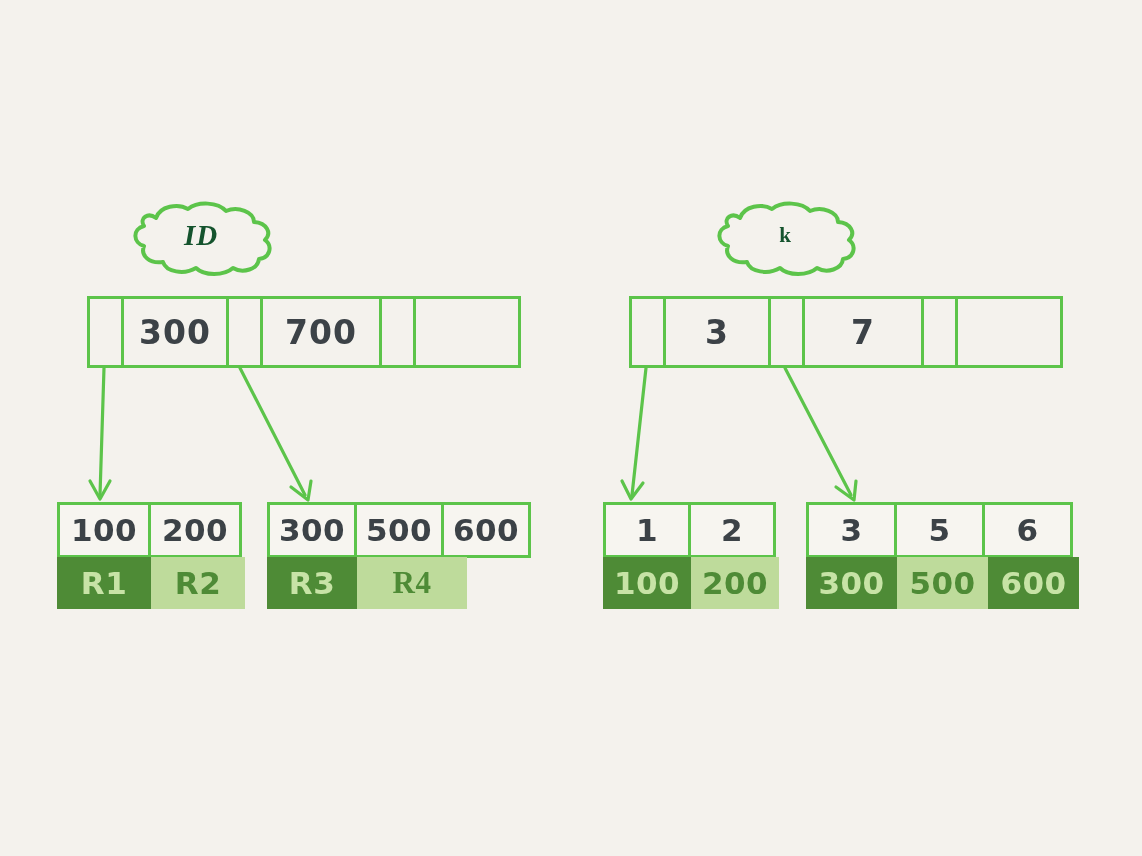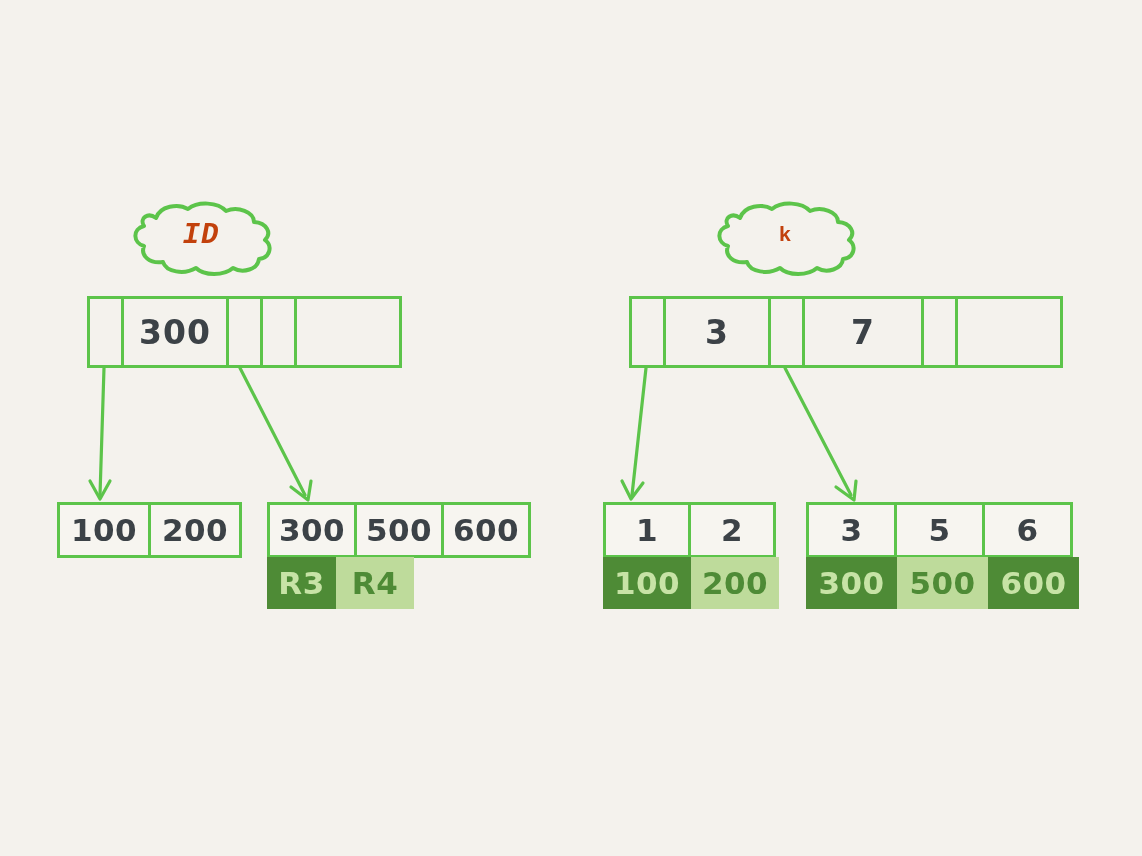--- a/index.html
+++ b/index.html
@@ -41,25 +41,25 @@
   }
   .cloud-text {
     position: absolute;
     left: 0;
     top: 0;
     width: 150px;
     height: 82px;
     display: flex;
     align-items: center;
     justify-content: center;
-    font-family: Liberation Mono, monospace;
+    font-family: Liberation Serif, serif;
     font-size: 29px;
     font-style: italic;
     font-weight: 600;
-    color: #c2410c;
+    color: #14532d;
     letter-spacing: 1px;
     padding-bottom: 4px;
     box-sizing: border-box;
   }
   .cloud-text.small {
     font-size: 21px;
     font-style: normal;
     letter-spacing: 0;
   }
 
@@ -193,40 +193,45 @@
                  C 98 80, 78 80, 70 72 C 58 79, 40 76, 37 66 C 24 68, 14 60, 18 50
                  C 7 47, 6 33, 18 30 C 13 22, 22 16, 30 22 Z" fill="none" stroke="#5cc44a" stroke-width="4" stroke-linejoin="round" stroke-linecap="round"></path>
       </svg>
       <div class="cloud-text">ID</div>
     </div>
 
     <div class="root" style="left:87px; top:296px;">
       <div class="cell ptr"></div>
       <div class="cell key">300</div>
       <div class="cell ptr"></div>
+      <div class="cell keywide">700</div>
       <div class="cell ptr"></div>
       <div class="cell tail"></div>
     </div>
 
     <div class="leaf" style="left:57px; top:502px;">
       <div class="keyrow">
         <div class="kcell" style="width:94px;">100</div>
         <div class="kcell" style="width:94px;">200</div>
+      </div>
+      <div class="valrow">
+        <div class="vcell dark" style="width:94px;">R1</div>
+        <div class="vcell light" style="width:94px;">R2</div>
       </div>
     </div>
 
     <div class="leaf" style="left:267px; top:502px;">
       <div class="keyrow">
         <div class="kcell" style="width:90px;">300</div>
         <div class="kcell" style="width:90px;">500</div>
         <div class="kcell" style="width:90px;">600</div>
       </div>
       <div class="valrow">
-        <div class="vcell dark" style="width:69px;">R3</div>
-        <div class="vcell light" style="width:78px;">R4</div>
+        <div class="vcell dark" style="width:90px;">R3</div>
+        <div class="vcell light" style="width:110px;font-family:Liberation Serif, serif;">R4</div>
       </div>
     </div>
   </div>
 
   <div class="tree">
 
     <div class="cloud" style="left:710px; top:196px;">
       <svg viewBox="0 0 150 82">
         <path d="M 30 22 C 34 10, 52 7, 62 13 C 72 5, 92 6, 100 15 C 112 10, 128 16, 128 26
                  C 141 27, 146 37, 139 44 C 147 50, 144 62, 133 63 C 132 73, 117 78, 107 72

